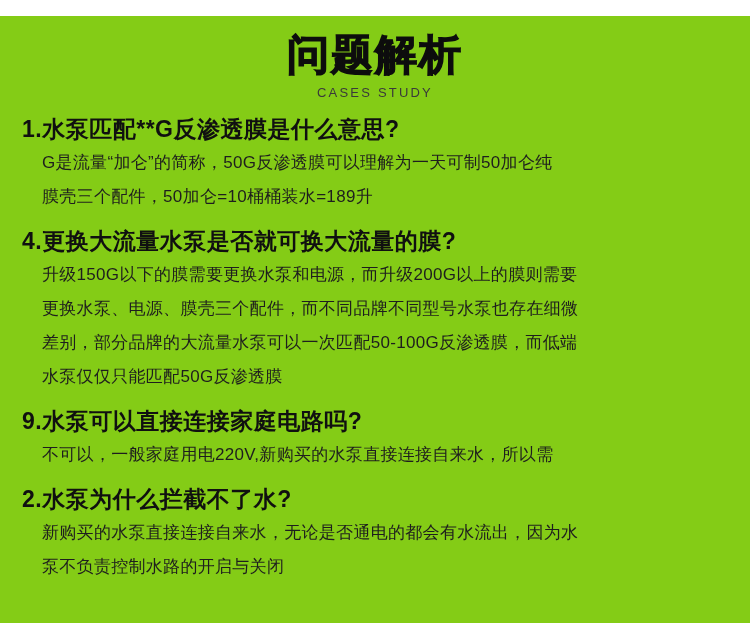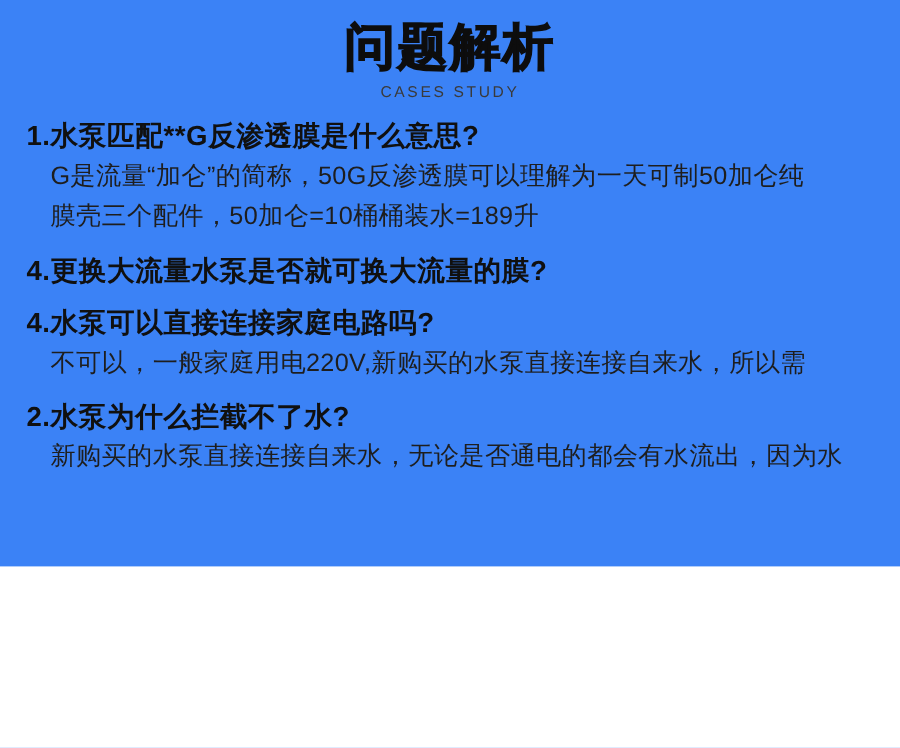--- a/index.html
+++ b/index.html
@@ -9,23 +9,24 @@
   }
   body {
     width: 750px;
     height: 623px;
     overflow: hidden;
     font-family: "Liberation Sans", "DejaVu Sans", sans-serif;
     color: #111111;
   }
   .page {
     width: 750px;
-    height: 472px;
-    background: #3b82f6;
+    height: 608px;
+    background: #84cc16;
     box-sizing: border-box;
+    margin-top: 16px;
   }
   .header {
     text-align: center;
     padding-top: 16px;
   }
   .title {
     font-size: 42px;
     font-weight: 900;
     color: #0d0d0d;
     line-height: 46px;
@@ -54,21 +55,21 @@
     font-weight: 700;
     color: #101010;
     line-height: 34px;
     white-space: nowrap;
     letter-spacing: 0.5px;
   }
   .answer {
     padding-left: 20px;
   }
   .answer-line {
-    font-size: 21px;
+    font-size: 17px;
     font-weight: 400;
     color: #1e1e1e;
     line-height: 34px;
     white-space: nowrap;
     letter-spacing: 0.3px;
   }
 </style>
 </head>
 <body>
 
@@ -84,30 +85,37 @@
     <div class="qa-section">
       <div class="question">1.水泵匹配**G反渗透膜是什么意思?</div>
       <div class="answer">
         <div class="answer-line">G是流量“加仑”的简称，50G反渗透膜可以理解为一天可制50加仑纯</div>
         <div class="answer-line">膜壳三个配件，50加仑=10桶桶装水=189升</div>
       </div>
     </div>
 
     <div class="qa-section">
       <div class="question">4.更换大流量水泵是否就可换大流量的膜?</div>
+      <div class="answer">
+        <div class="answer-line">升级150G以下的膜需要更换水泵和电源，而升级200G以上的膜则需要</div>
+        <div class="answer-line">更换水泵、电源、膜壳三个配件，而不同品牌不同型号水泵也存在细微</div>
+        <div class="answer-line">差别，部分品牌的大流量水泵可以一次匹配50-100G反渗透膜，而低端</div>
+        <div class="answer-line">水泵仅仅只能匹配50G反渗透膜</div>
+      </div>
     </div>
 
     <div class="qa-section">
-      <div class="question">4.水泵可以直接连接家庭电路吗?</div>
+      <div class="question">9.水泵可以直接连接家庭电路吗?</div>
       <div class="answer">
         <div class="answer-line">不可以，一般家庭用电220V,新购买的水泵直接连接自来水，所以需</div>
       </div>
     </div>
 
     <div class="qa-section">
       <div class="question">2.水泵为什么拦截不了水?</div>
       <div class="answer">
         <div class="answer-line">新购买的水泵直接连接自来水，无论是否通电的都会有水流出，因为水</div>
+        <div class="answer-line">泵不负责控制水路的开启与关闭</div>
       </div>
     </div>
 
   </div>
 </div>
 
 </body></html>

